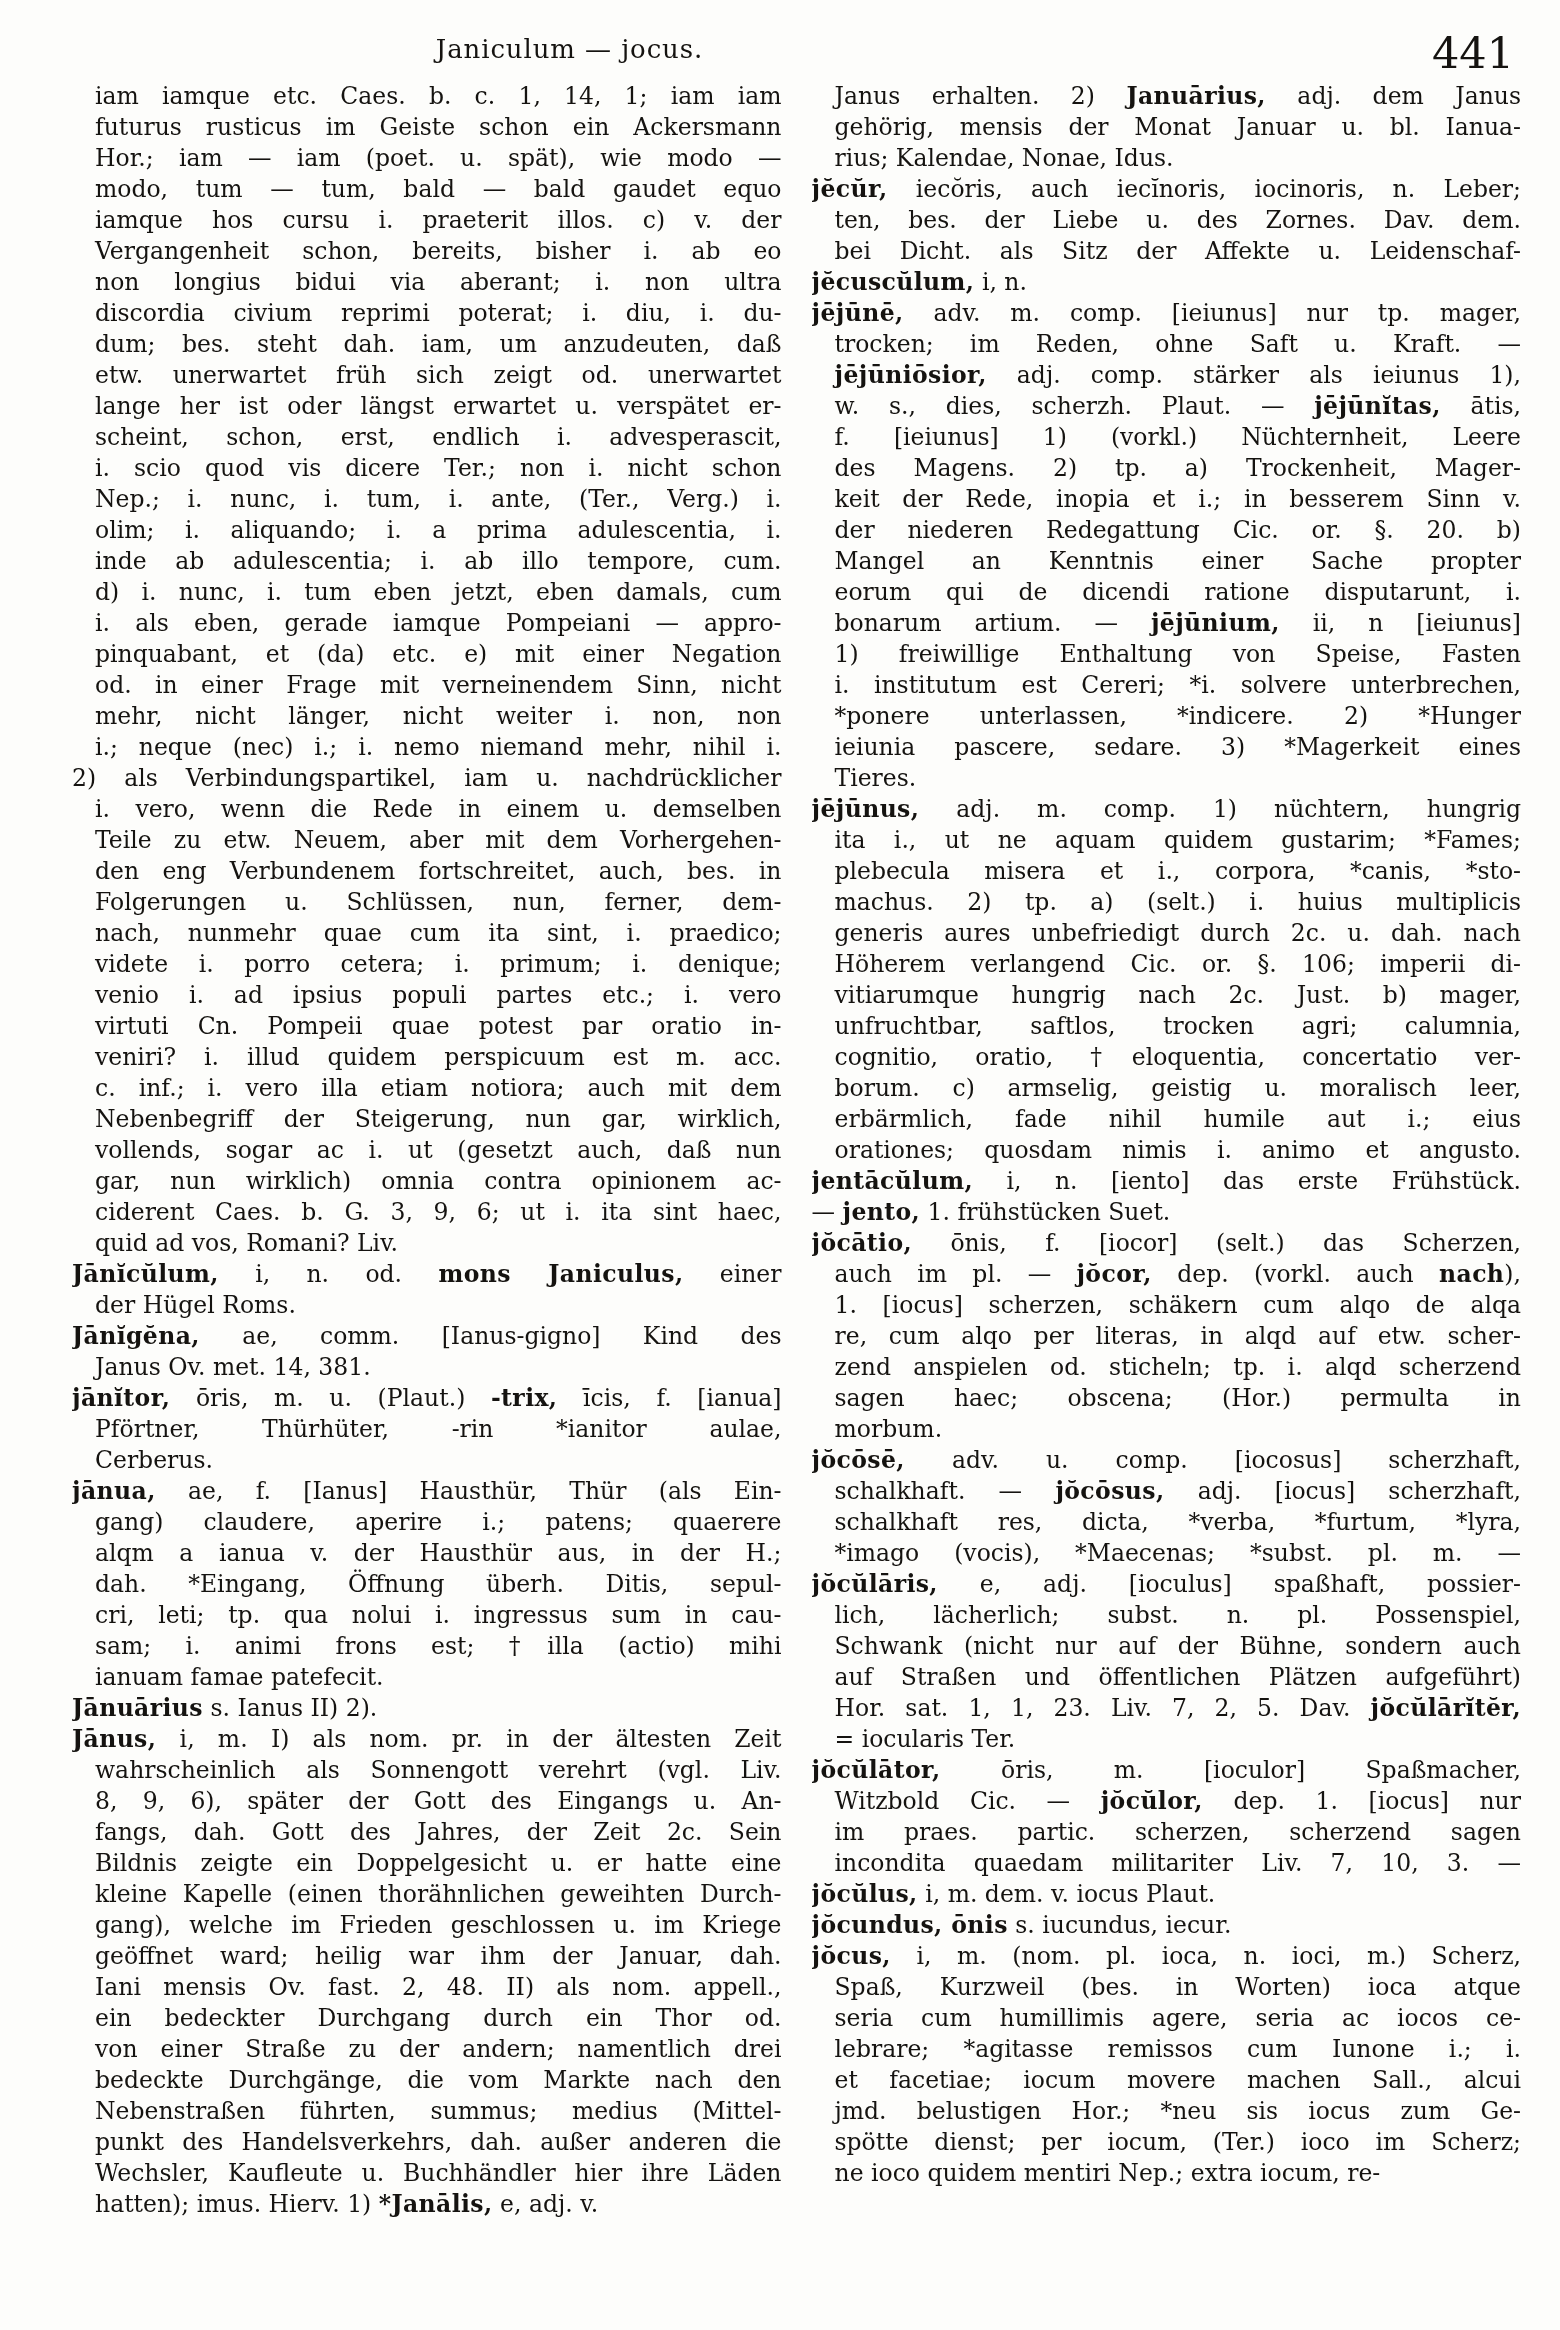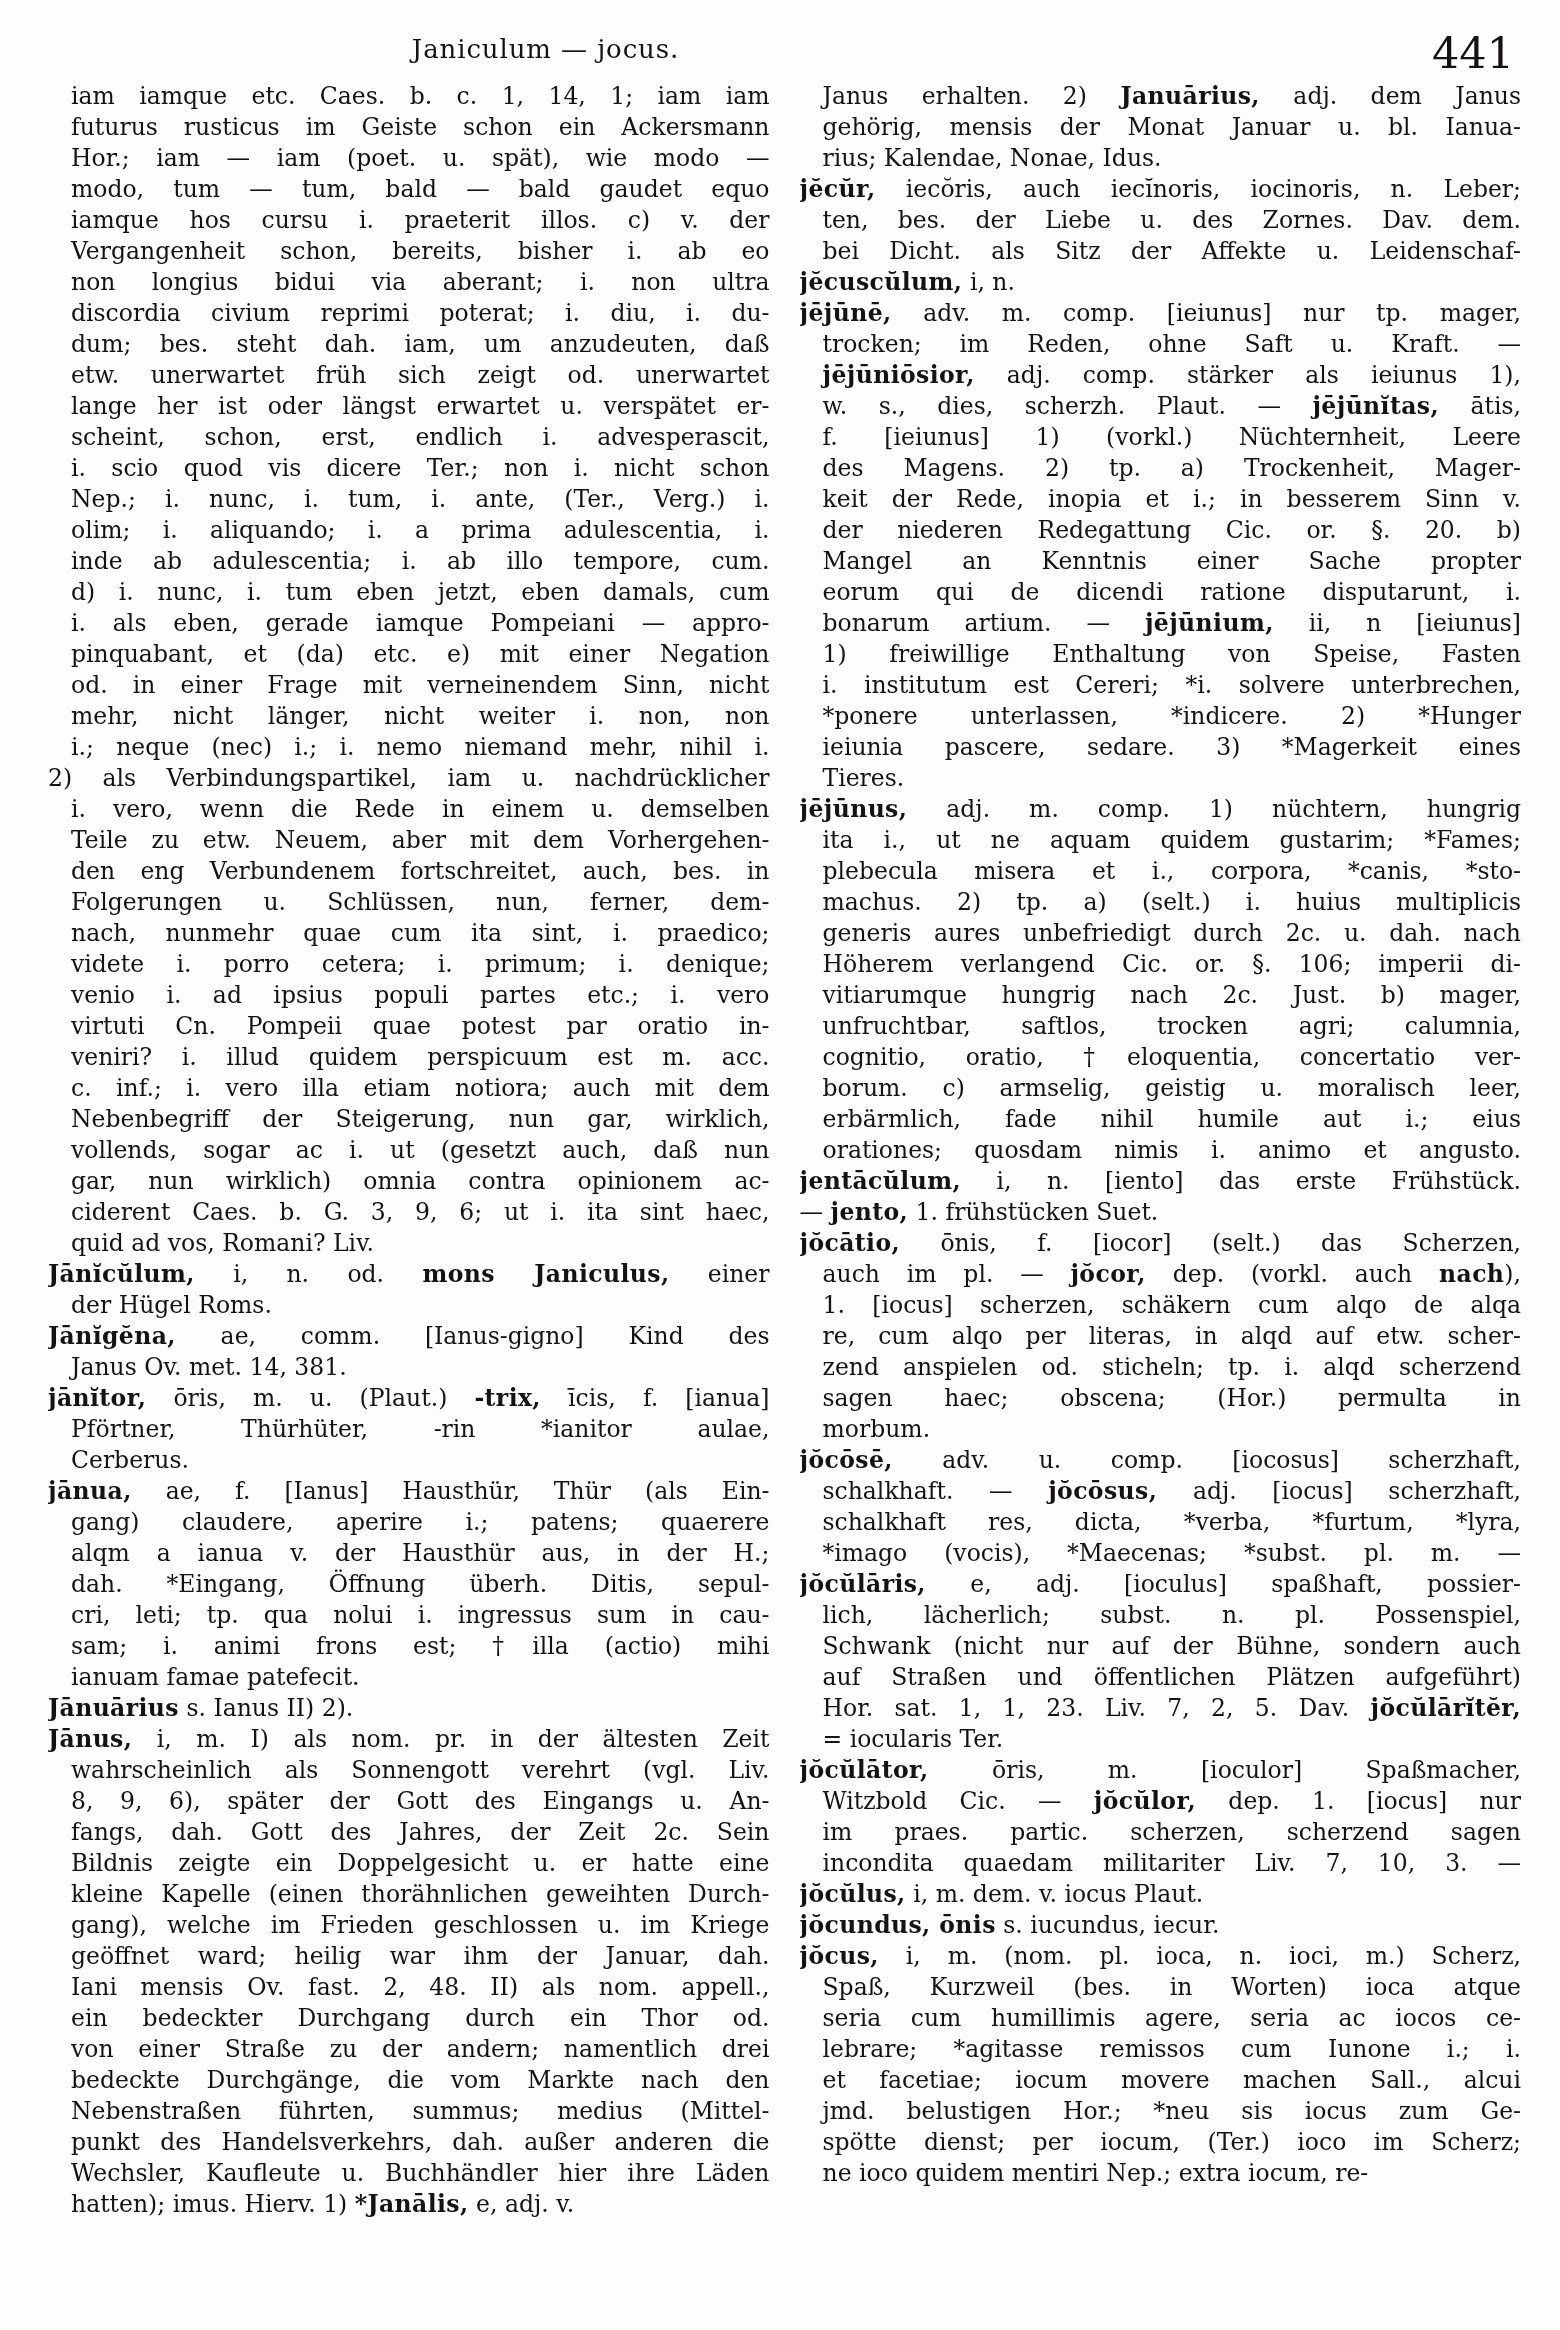--- a/index.html
+++ b/index.html
@@ -4,21 +4,21 @@
 <style>
   html,body{margin:0;padding:0;}
   body{
     width:1560px;height:2330px;
     background:#fdfdfb;
     color:#151310;
     font-family:"DejaVu Serif","Liberation Serif",serif;
     position:relative;
     -webkit-font-smoothing:antialiased;
   }
-  .page{position:absolute;inset:0;padding:23px 39px 0 48px;box-sizing:border-box;}
+  .page{position:absolute;inset:0;padding:23px 39px 0 72px;box-sizing:border-box;}
   .header{position:relative;height:51px;}
   .running-head{
     position:absolute;left:323px;top:10.5px;width:349px;
     text-align:center;font-size:26px;letter-spacing:0.9px;
   }
   .pagenum{position:absolute;right:7px;top:5.2px;font-size:43px;}
   .cols{display:flex;gap:30px;margin-top:7px;}
   .col{width:724px;}
   .line{
     font-size:23.5px;line-height:31px;height:31px;overflow:hidden;

